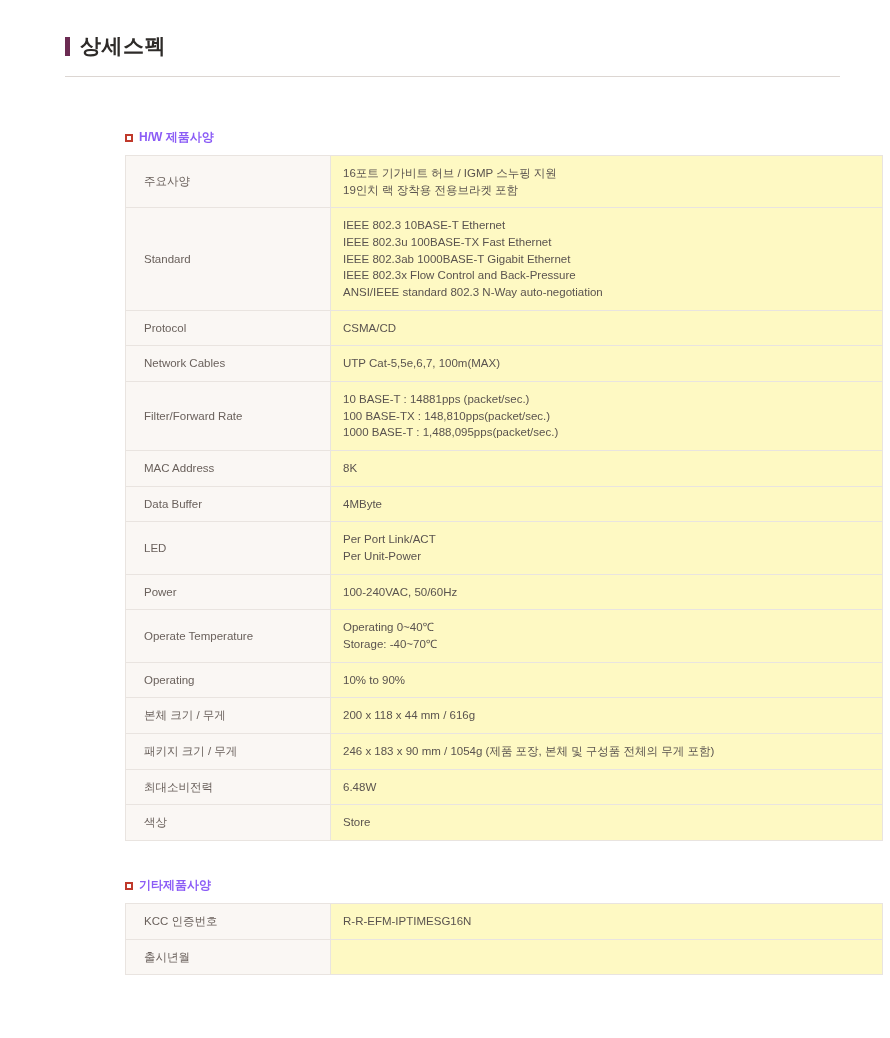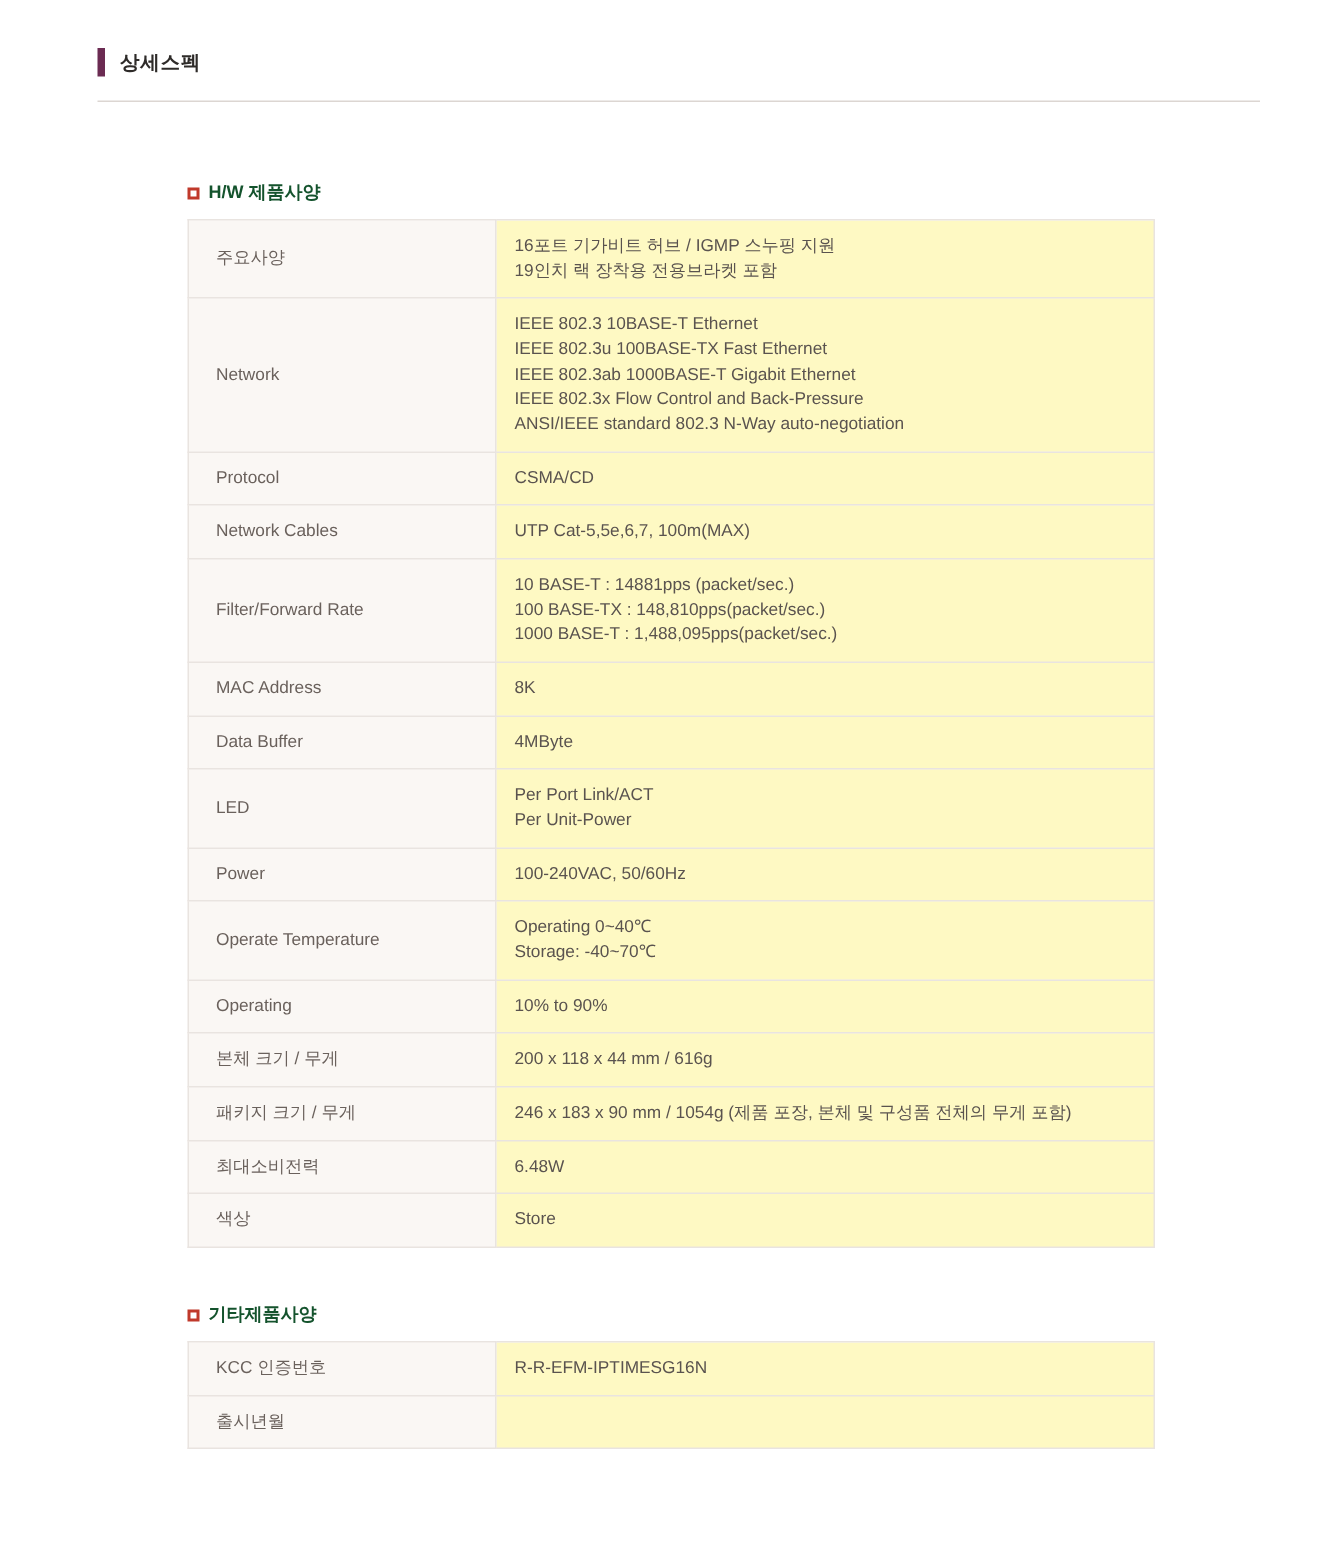--- a/index.html
+++ b/index.html
@@ -36,21 +36,21 @@
     margin-right: 20px;
   }
   .header-bar {
     width: 5px;
     height: 19px;
     background: #6b2b52;
     margin-right: 10px;
     display: inline-block;
   }
   .header-title {
-    font-size: 13px;
+    font-size: 21px;
     font-weight: bold;
     color: #2e2b29;
     letter-spacing: 0.5px;
   }
 
   
   .content {
     padding: 0 0 0 0;
   }
   .section {
@@ -74,28 +74,28 @@
     position: absolute;
     left: 2px;
     top: 2px;
     width: 4px;
     height: 4px;
     background: #ffffff;
   }
   .section-title {
     font-size: 12px;
     font-weight: bold;
-    color: #14532d;
+    color: #8b5cf6;
   }
 
   
   table.spec {
     border-collapse: collapse;
     margin-left: 125px;
-    width: 645px;
+    width: 758px;
     background: #ffffff;
     border: 1px solid #e3ddd8;
   }
   table.spec td {
     border: 1px solid #e9e4e0;
     vertical-align: middle;
     font-size: 11.5px;
     line-height: 1.45;
     color: #6a615c;
     padding: 9px 12px;
@@ -139,21 +139,21 @@
       <table class="spec">
         <tbody>
           <tr>
             <td class="key">주요사양</td>
             <td class="val">
               <span class="line">16포트 기가비트 허브 / IGMP 스누핑 지원</span>
               <span class="line">19인치 랙 장착용 전용브라켓 포함</span>
             </td>
           </tr>
           <tr>
-            <td class="key">Network</td>
+            <td class="key">Standard</td>
             <td class="val">
               <span class="line">IEEE 802.3 10BASE-T Ethernet</span>
               <span class="line">IEEE 802.3u 100BASE-TX Fast Ethernet</span>
               <span class="line">IEEE 802.3ab 1000BASE-T Gigabit Ethernet</span>
               <span class="line">IEEE 802.3x Flow Control and Back-Pressure</span>
               <span class="line">ANSI/IEEE standard 802.3 N-Way auto-negotiation</span>
             </td>
           </tr>
           <tr>
             <td class="key">Protocol</td>

